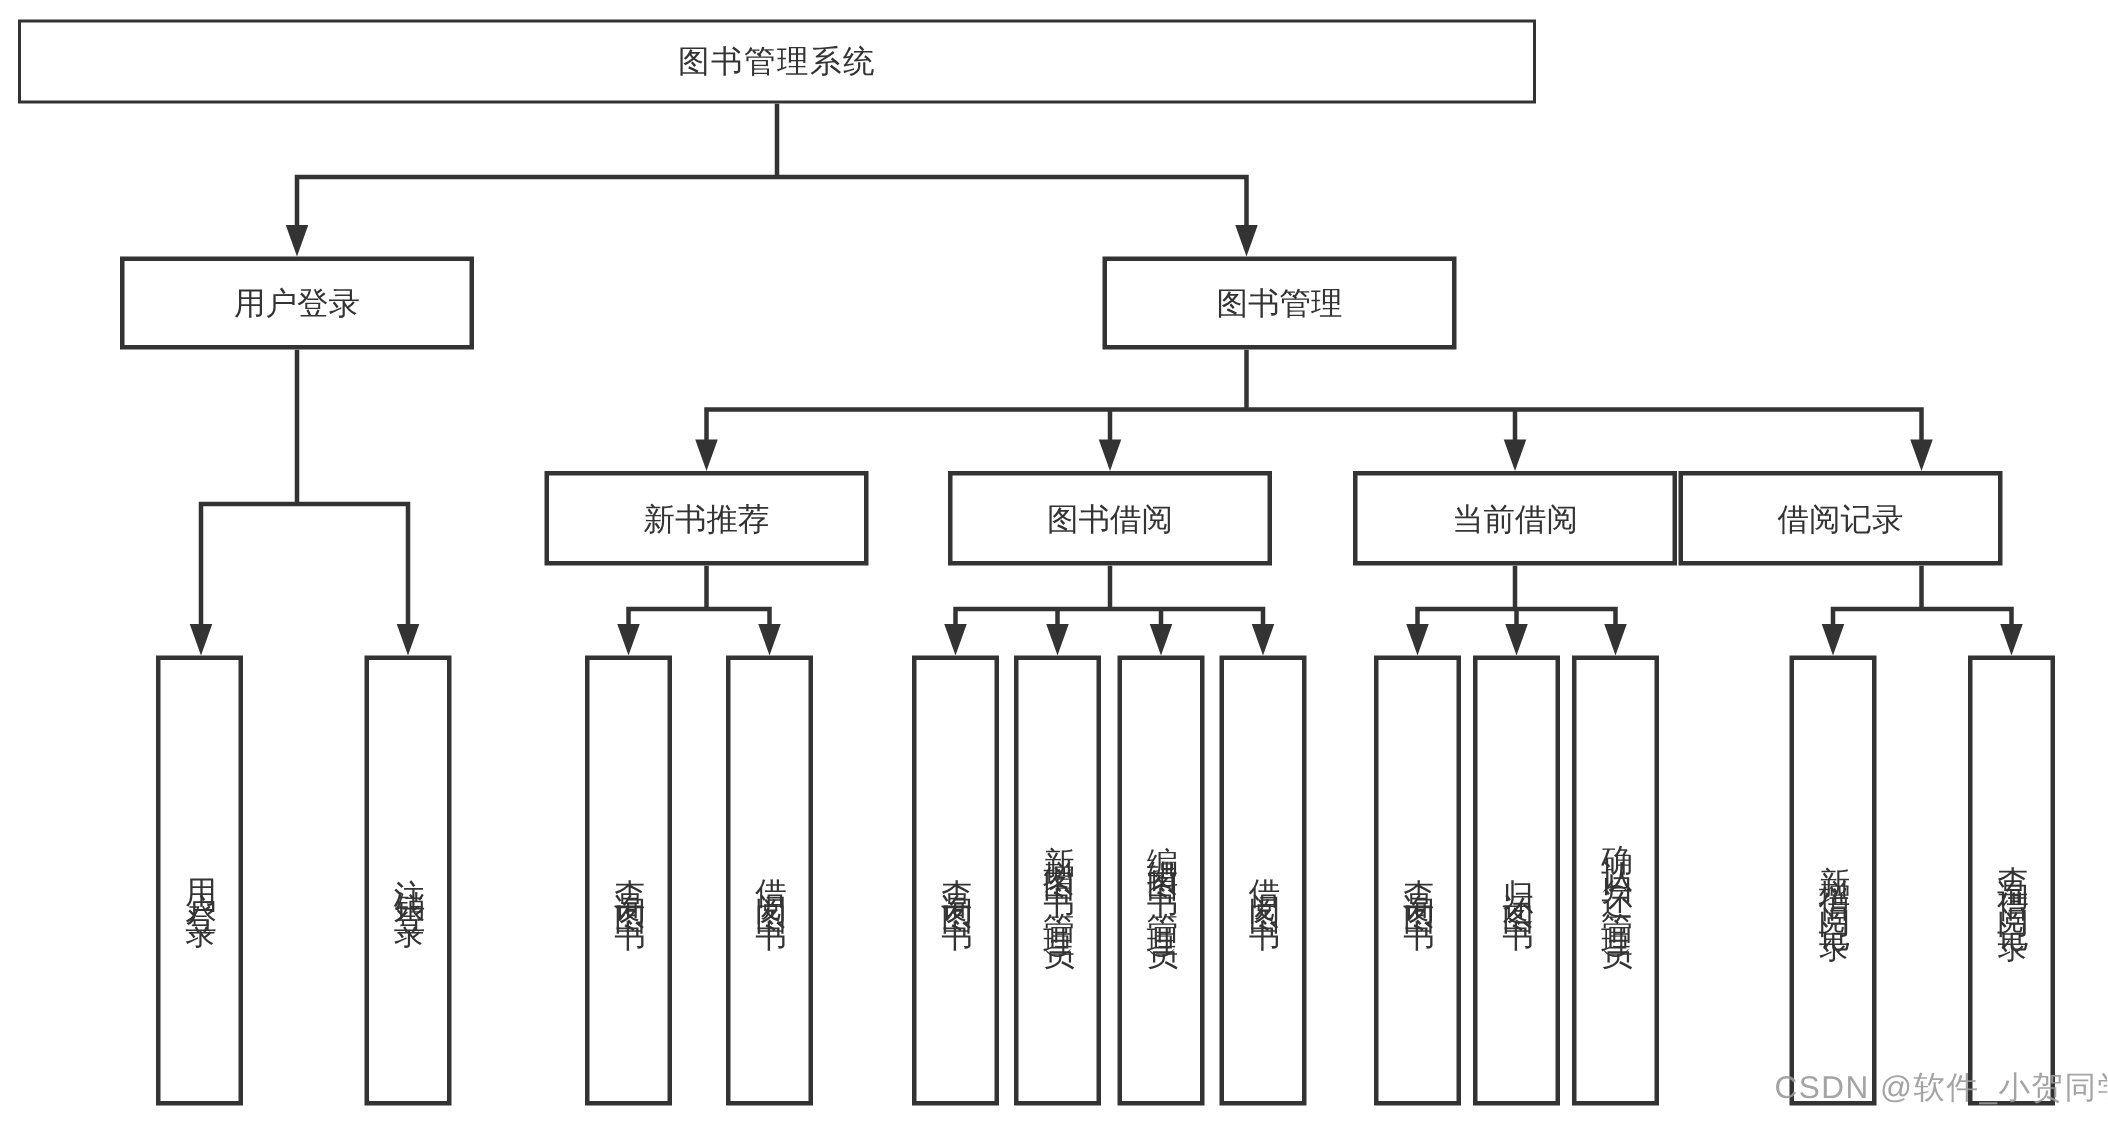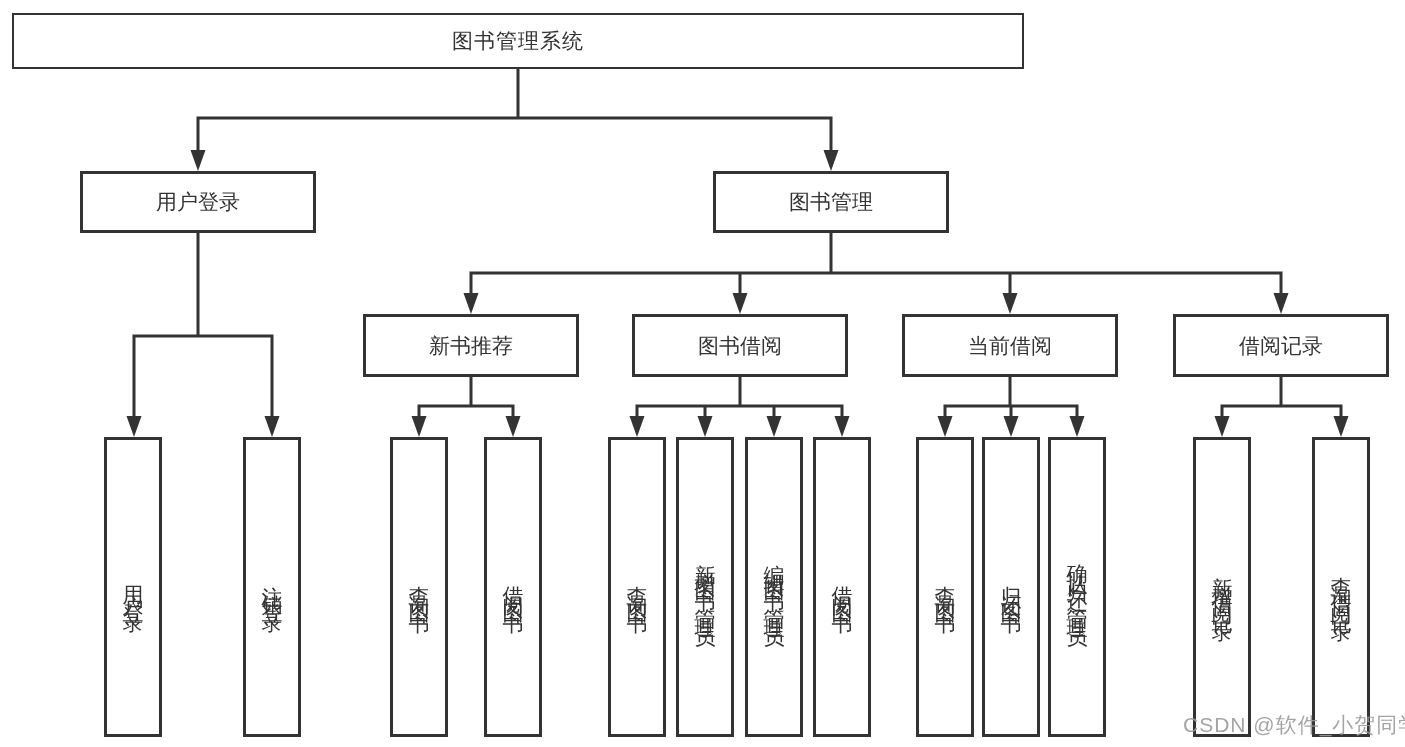--- a/index.html
+++ b/index.html
@@ -106,26 +106,26 @@
       <polygon points="1003.5,416 1018.5,416 1011,437"></polygon>
       <polygon points="1069.5,416 1084.5,416 1077,437"></polygon>
       <polygon points="1214.5,416 1229.5,416 1222,437"></polygon>
       <polygon points="1333.5,416 1348.5,416 1341,437"></polygon>
     </g>
   </svg>
 
   <div class="box b-root" style="left:12px; top:13px; width:1012px; height:56px;">图书管理系统</div>
 
   <div class="box b-l2" style="left:80px;">用户登录</div>
-  <div class="box b-l2" style="left:713px;">图书管理</div>
+  <div class="box b-l2" style="left:735px;">图书管理</div>
 
   <div class="box b-l3" style="left:632px;">图书借阅</div>
   <div class="box b-l3" style="left:363px;">新书推荐</div>
   <div class="box b-l3" style="left:902px;font-family:Liberation Mono, monospace;">当前借阅</div>
-  <div class="box b-l3" style="left:1173px;">借阅记录</div>
+  <div class="box b-l3" style="left:1119px;">借阅记录</div>
 
   <div class="box leaf" style="left:104px;">用户登录</div>
   <div class="box leaf" style="left:243px;">注销登录</div>
 
   <div class="box leaf" style="left:390px;">查询图书</div>
   <div class="box leaf" style="left:484px;">借阅图书</div>
 
   <div class="box leaf" style="left:608px;">查询图书</div>
   <div class="box leaf" style="left:676px;">新增图书（管理员）</div>
   <div class="box leaf" style="left:745px;">编辑图书（管理员）</div>

